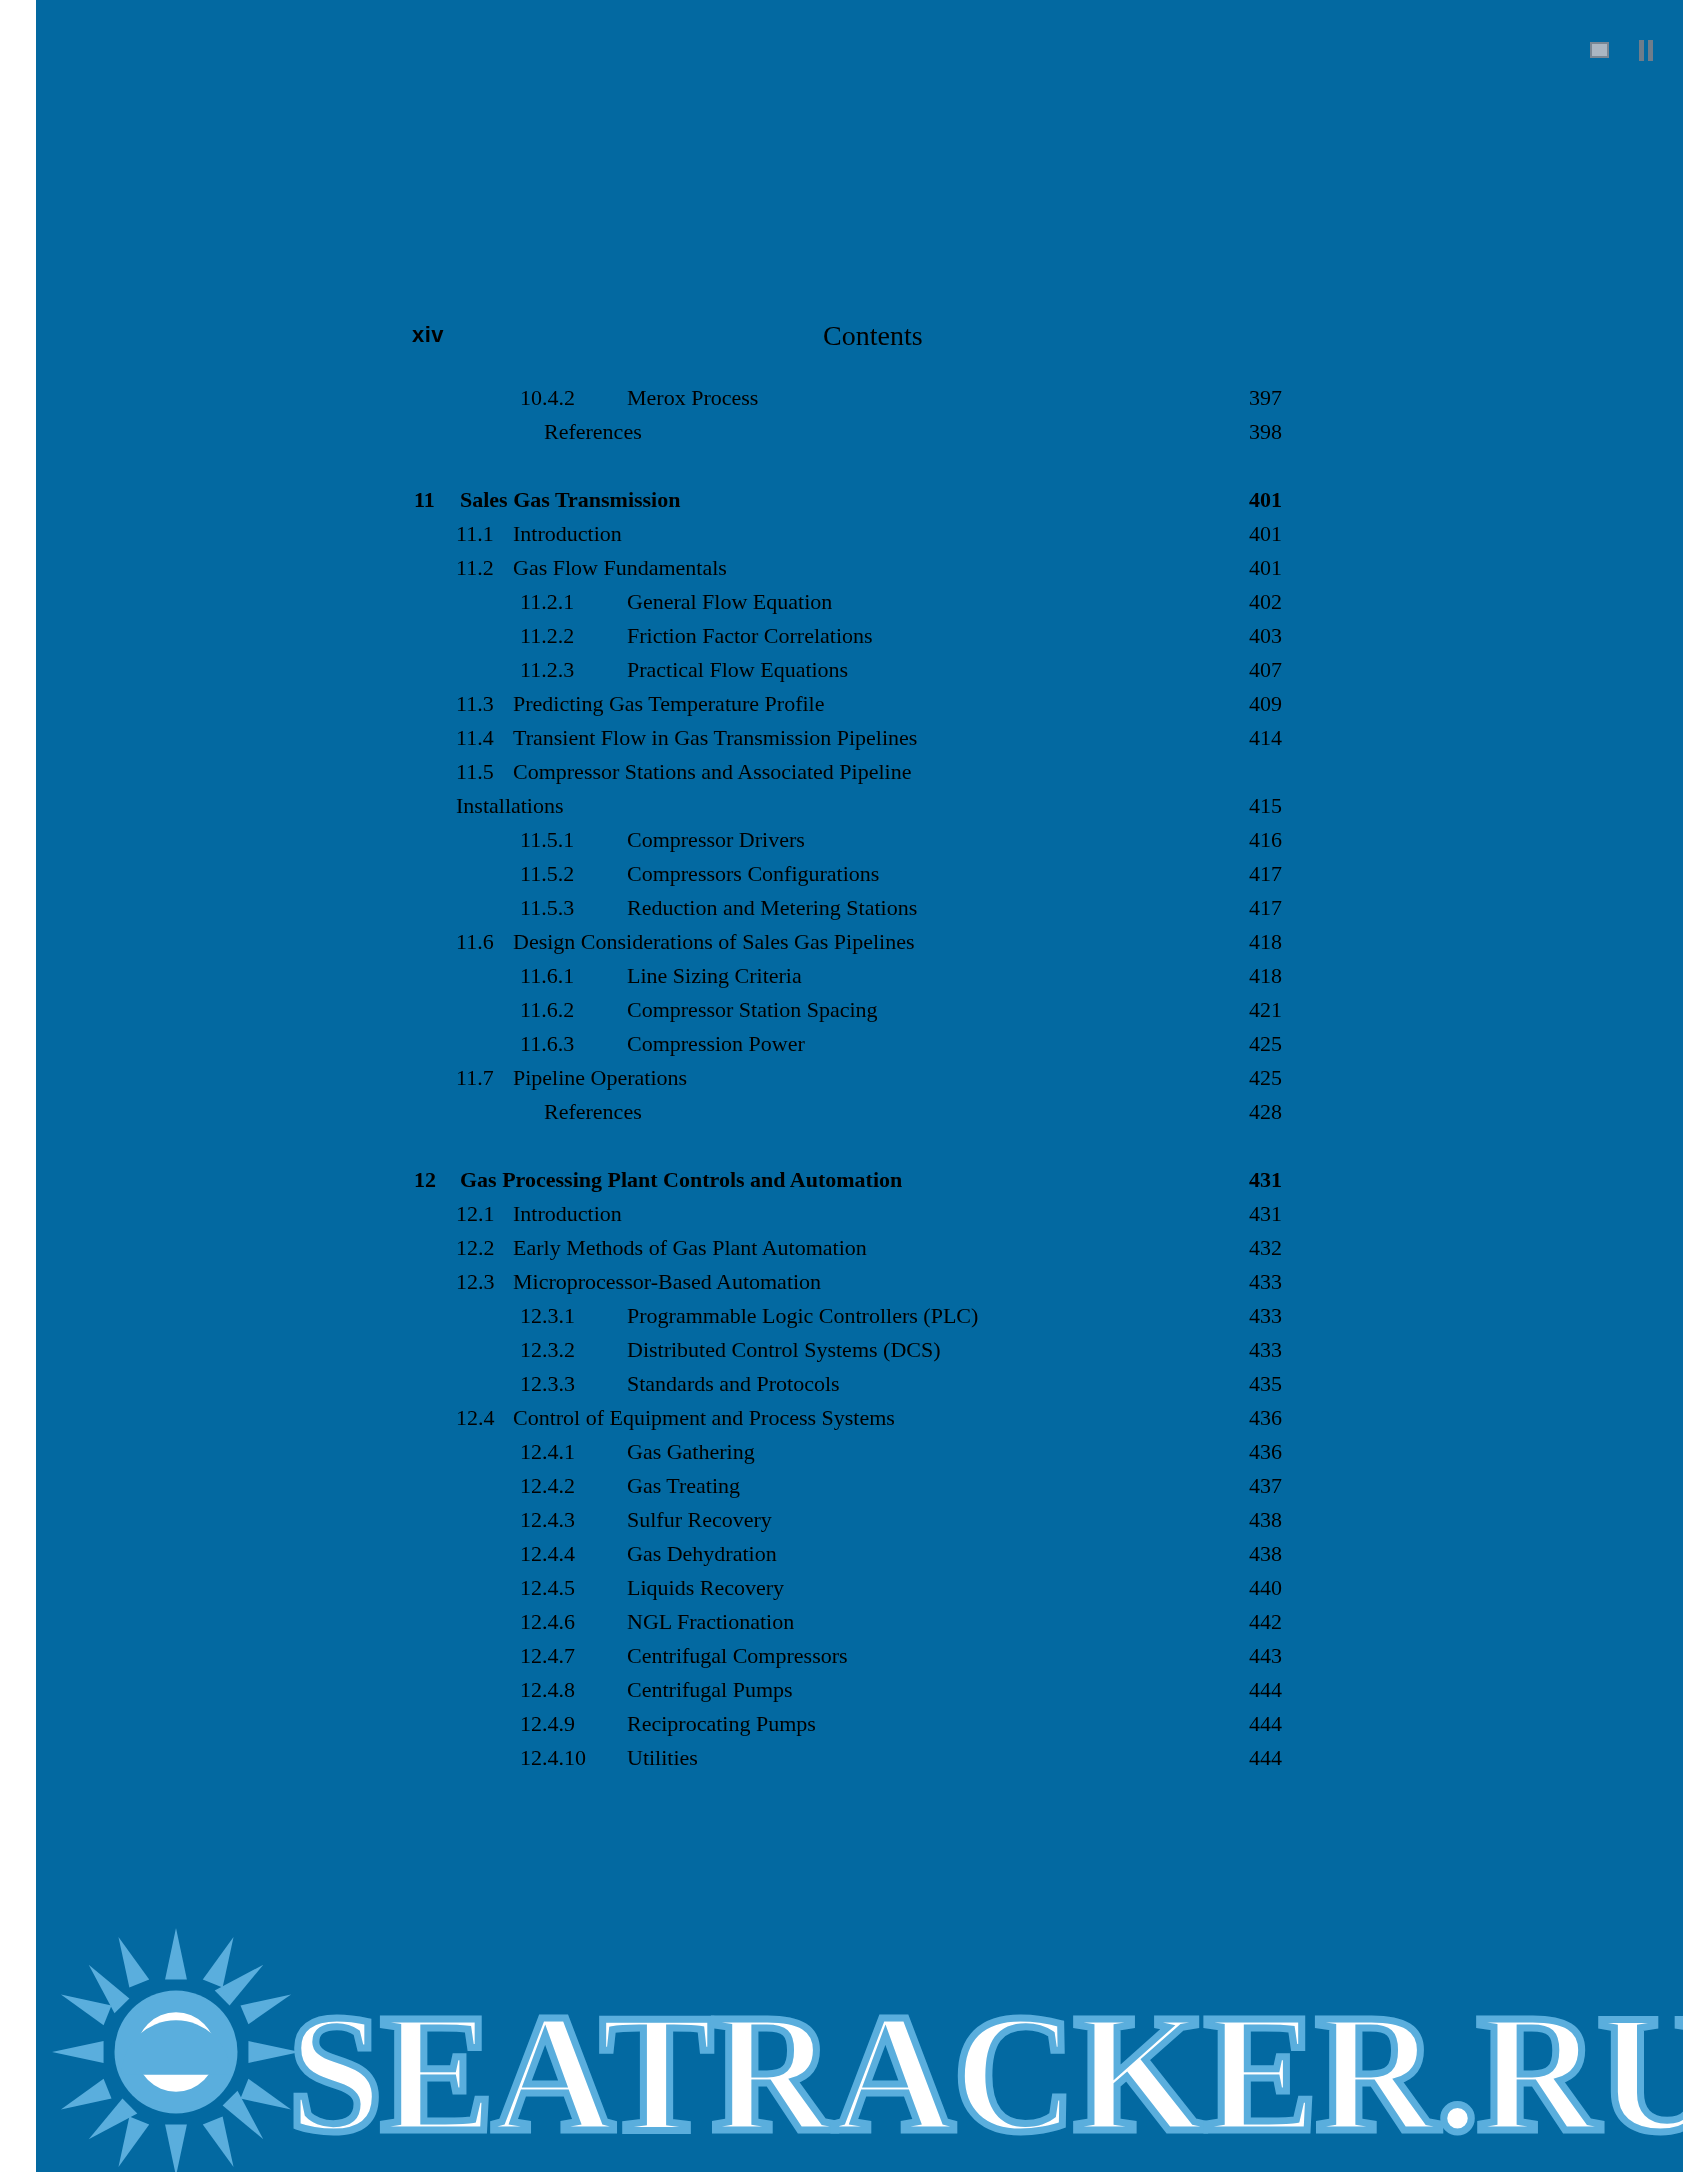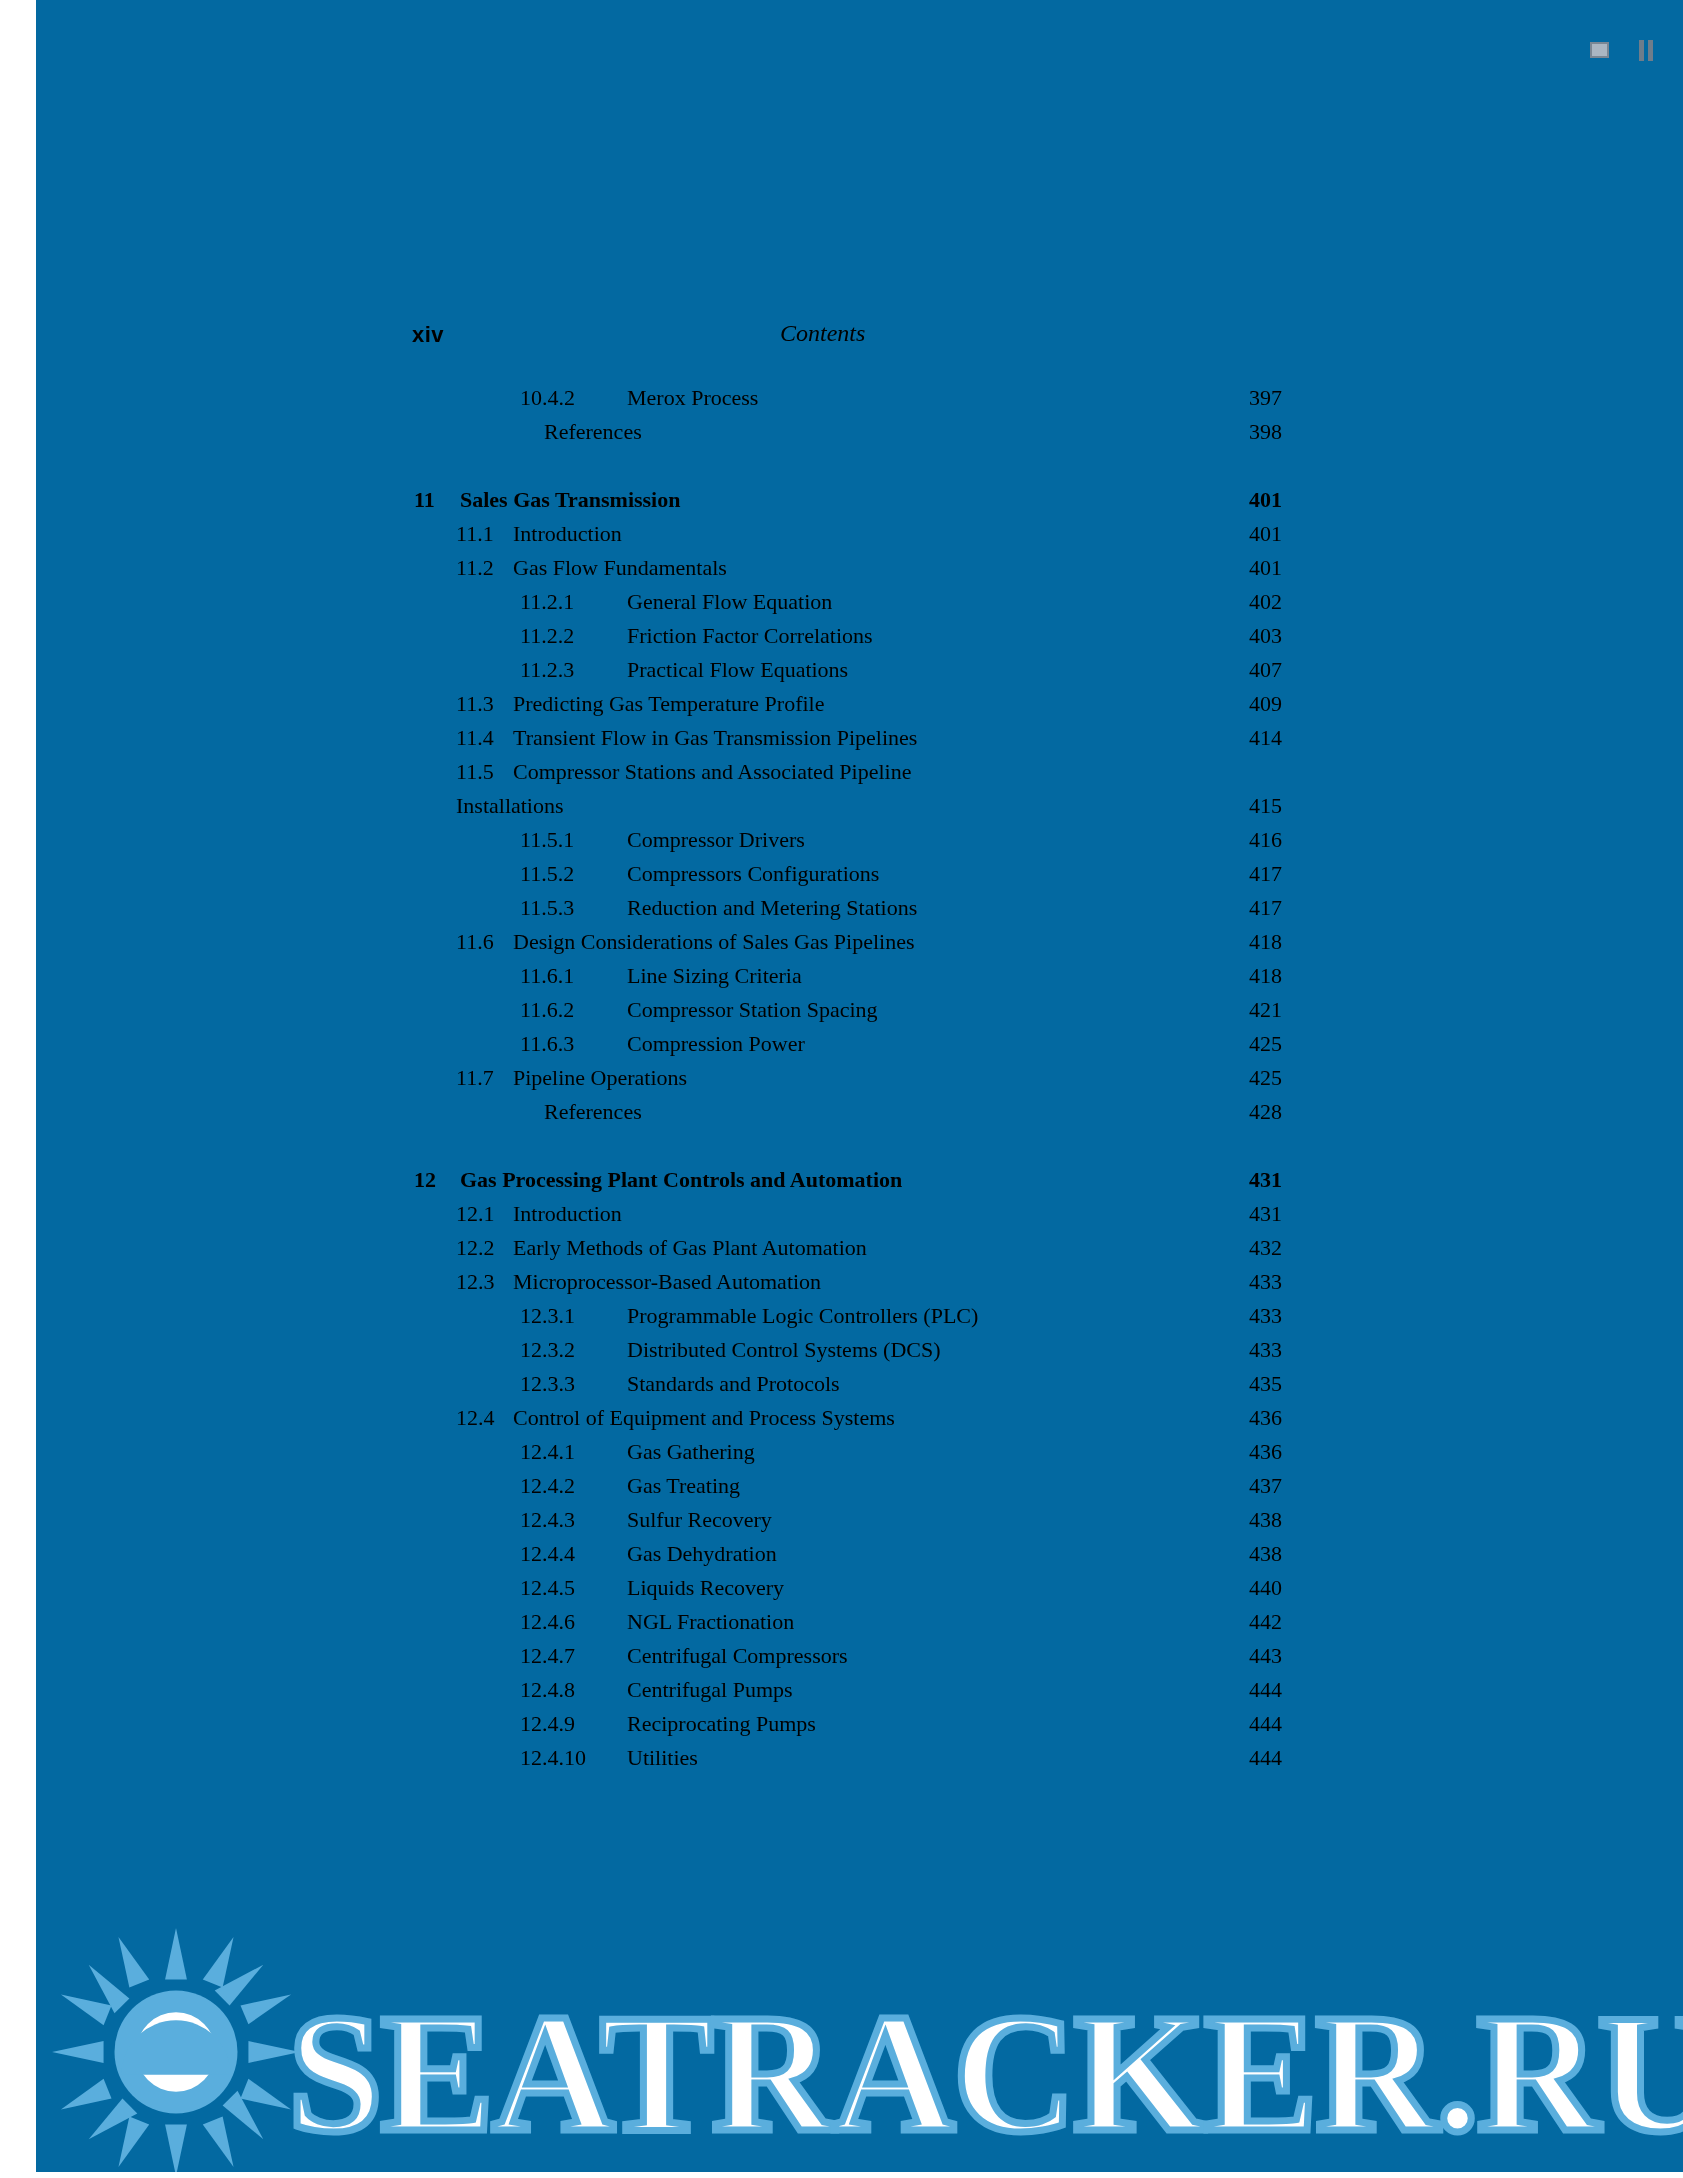--- a/index.html
+++ b/index.html
@@ -86,24 +86,23 @@
     position: absolute;
     left: 376px;
     top: 0;
     font-weight: bold;
     font-size: 22px;
     font-family: "Liberation Sans", sans-serif;
     letter-spacing: 0.5px;
   }
   .head-title {
     position: absolute;
-    left: 744px;
+    left: 787px;
     top: -2px;
-    font-style: italic;
-    font-size: 24px;
+    font-size: 28px;
   }
 
   .toc {
     position: absolute;
     left: 0;
     top: 381px;
     width: 1683px;
   }
 
   .row {

